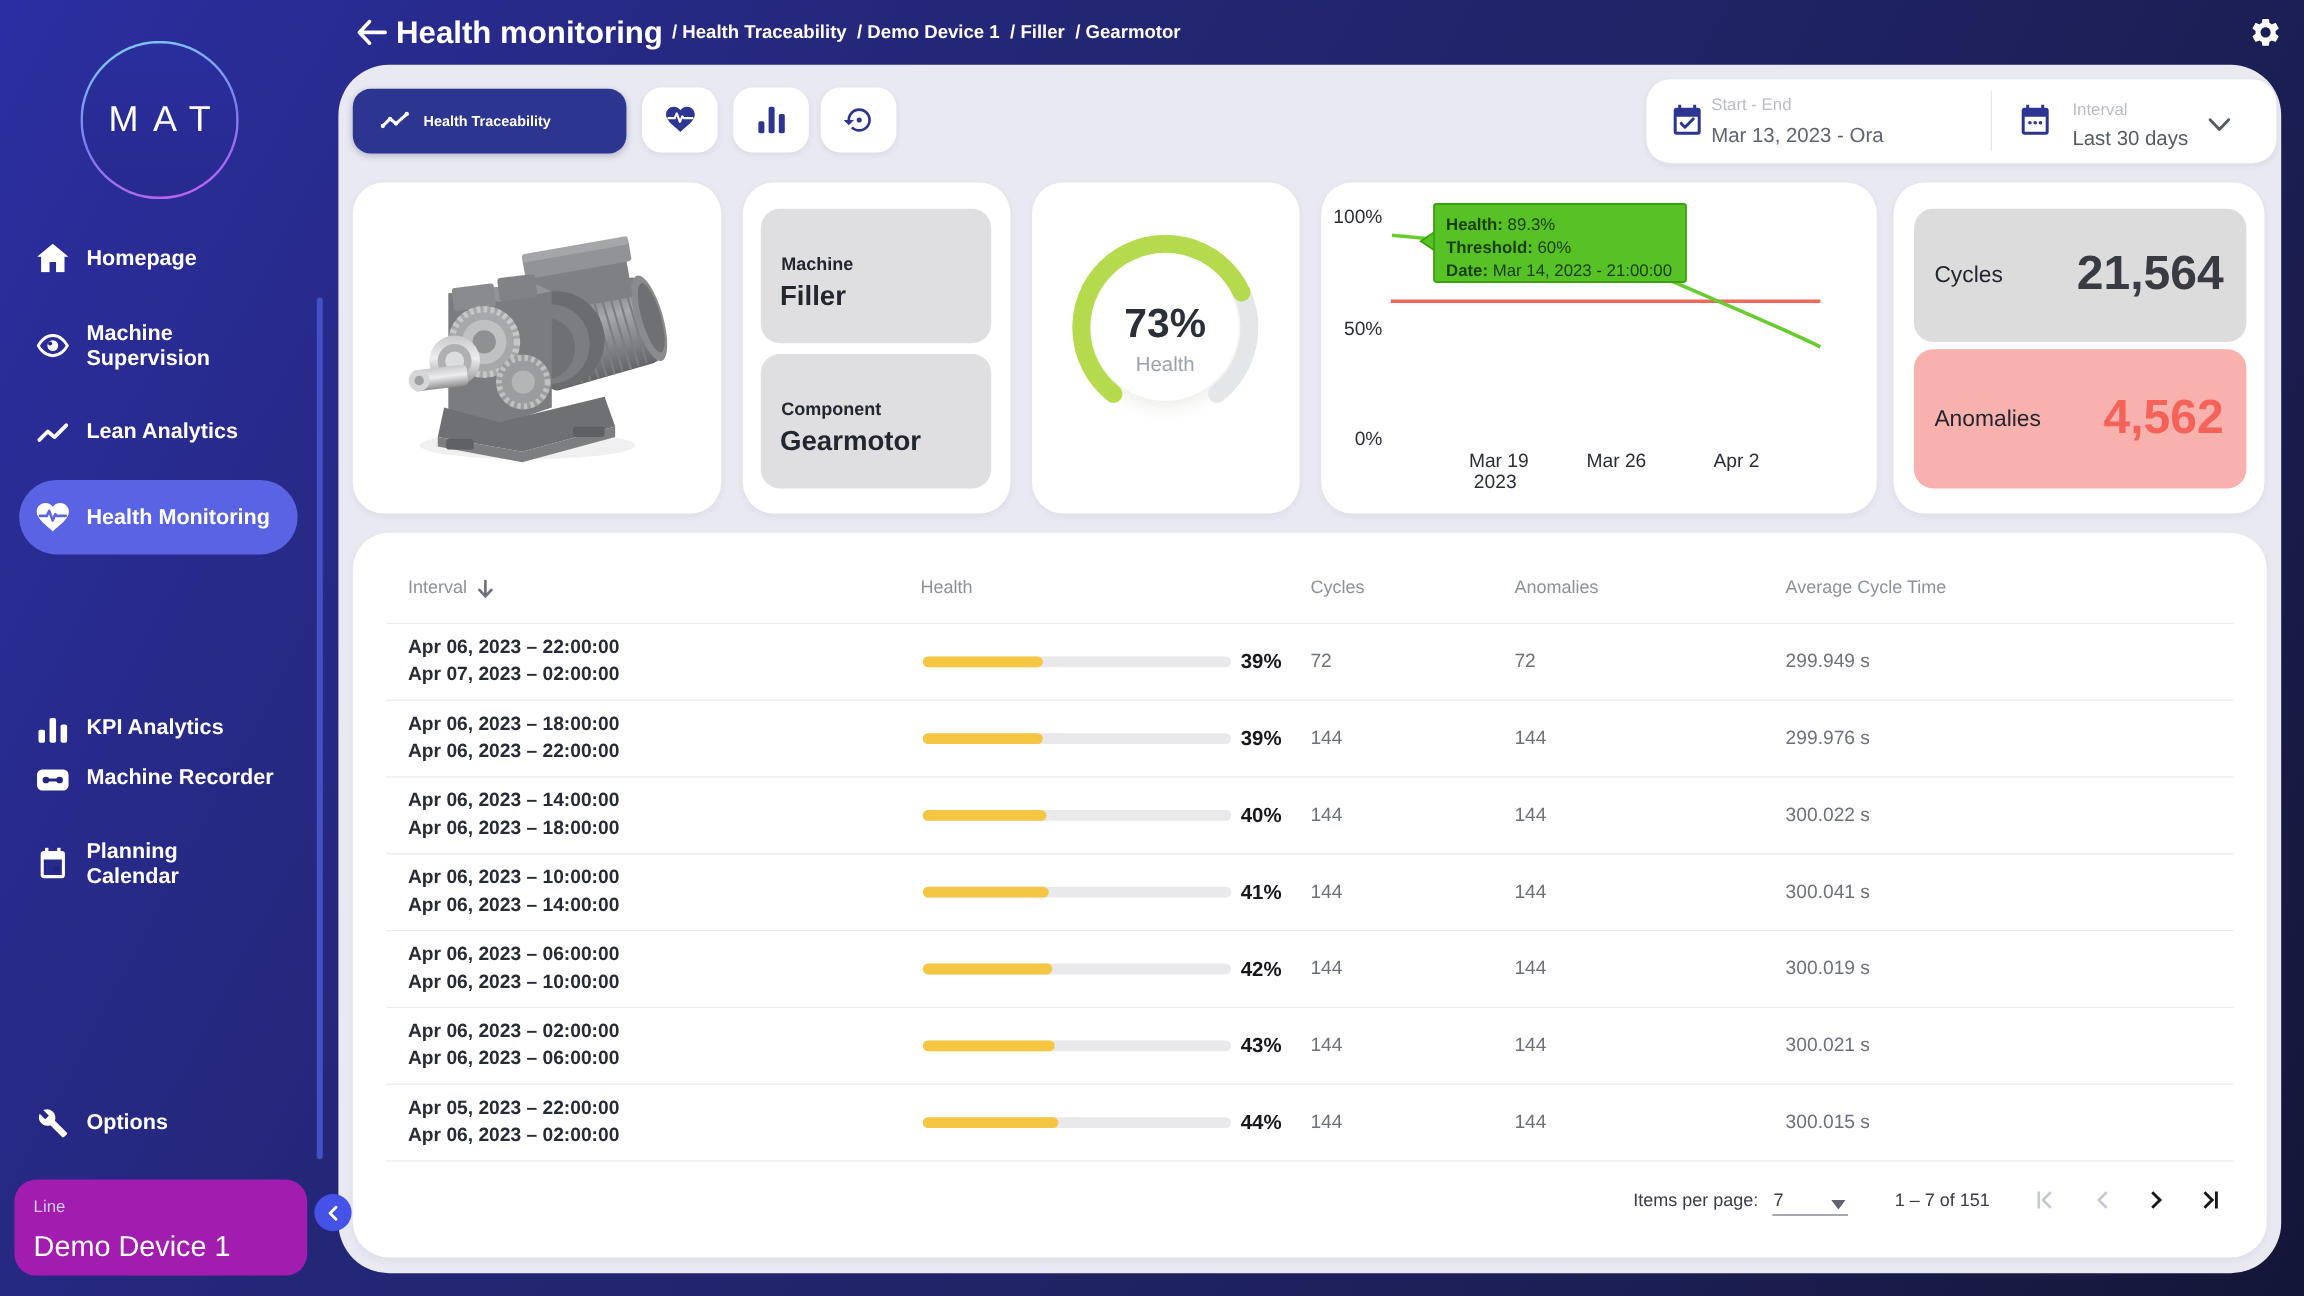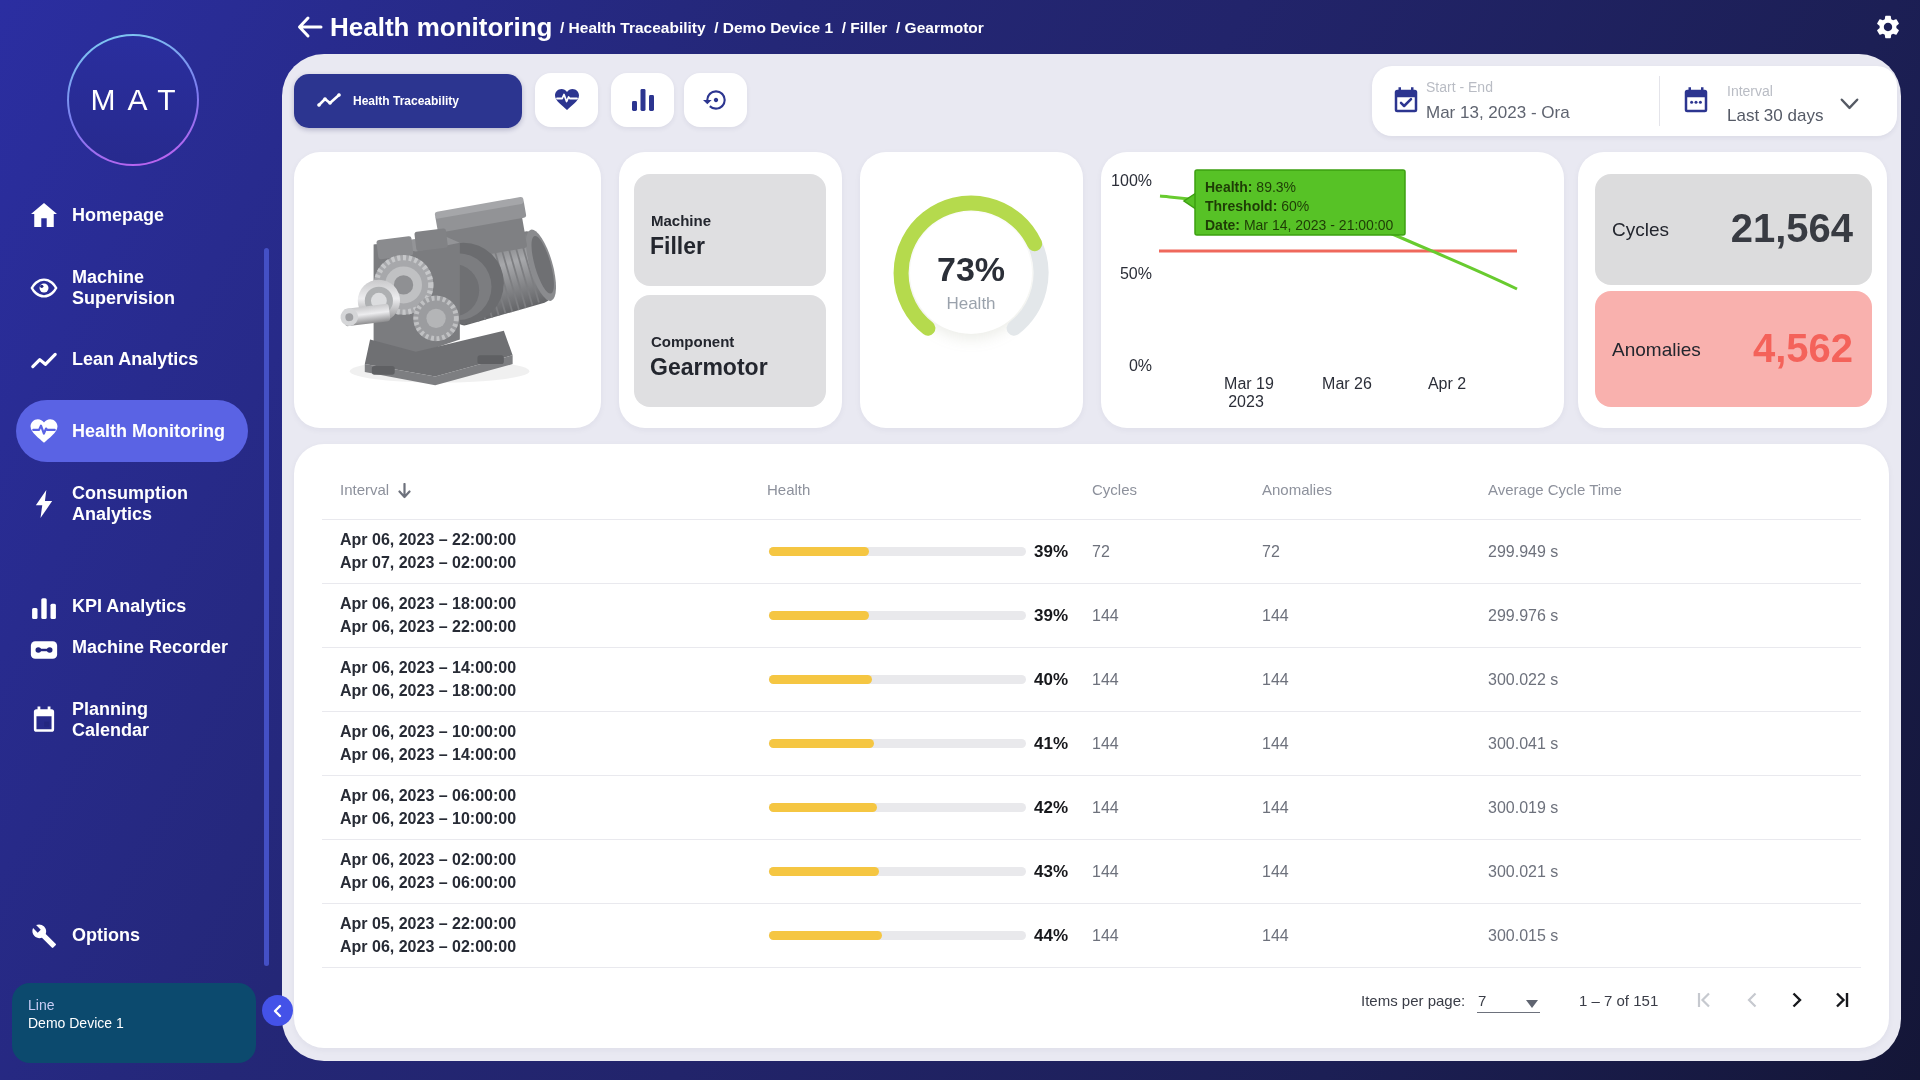--- a/index.html
+++ b/index.html
@@ -9,23 +9,23 @@
 
 
 .sidebar { position:absolute; left:0; top:0; width:282px; height:1080px; }
 .logo-circle { position:absolute; left:67px; top:34px; width:132px; height:132px; border-radius:50%; border:2px solid transparent; background:linear-gradient(180deg,#2a2e9e,#272a8e) padding-box, linear-gradient(165deg,#7fd4f2 0%,#7b7bf0 55%,#c95ef0 100%) border-box; }
 .logo-text { position:absolute; left:0; top:0; width:100%; height:100%; display:flex; align-items:center; justify-content:center; color:#fff; font-size:30px; letter-spacing:12px; text-indent:12px; font-weight:400; font-family:"Liberation Sans",sans-serif; }
 .mi { position:absolute; left:0; width:266px; display:flex; align-items:center; color:#fff; font-weight:bold; font-size:18px; line-height:21px; }
 .mi .ic { position:absolute; left:30px; width:28px; height:28px; display:flex; align-items:center; justify-content:center; }
 .mi .tx { position:absolute; left:72px; }
 .active-pill { position:absolute; left:16px; top:400px; width:232px; height:62px; border-radius:31px; background:#5a63e4; }
 .sb-scroll { position:absolute; left:264px; top:248px; width:5px; height:718px; border-radius:3px; background:#4450c5; }
-.device-box { position:absolute; left:12px; top:983px; width:244px; height:80px; border-radius:18px; background:#0c4a6e; color:#fff; padding:14px 16px; }
+.device-box { position:absolute; left:12px; top:983px; width:244px; height:80px; border-radius:18px; background:#a21caf; color:#fff; padding:14px 16px; }
 .device-box .l1 { font-size:14px; color:#c9cdf5; }
-.device-box .l2 { font-size:14px; margin-top:2px; color:#fff; }
+.device-box .l2 { font-size:24px; margin-top:13px; color:#fff; }
 .collapse-btn { position:absolute; left:262px; top:995px; width:31px; height:31px; border-radius:50%; background:#4452e8; display:flex; align-items:center; justify-content:center; z-index:5; }
 
 
 .topbar { position:absolute; left:282px; top:0; width:1638px; height:54px; color:#fff; }
 .back-arrow { position:absolute; left:14px; top:13px; }
 .title { position:absolute; left:48px; top:12px; font-size:26px; font-weight:bold; }
 .crumbs { position:absolute; left:278px; top:19px; font-size:15.5px; font-weight:bold; color:#fff; }
 .gear { position:absolute; left:1592px; top:13px; }
 
 
@@ -103,28 +103,20 @@
       <span class="tx">Lean Analytics</span>
     </div>
   <div class="mi" style="top:417px; height:28px;">
       <span class="ic" style="top:0px;">
         <svg width="28" height="26" viewBox="0 0 26 24">
           <path fill="#fff" d="M13 23 C9 19 0.5 13.5 0.5 7.8 C0.5 4 3.5 1 7.3 1 C9.6 1 11.8 2.2 13 4 C14.2 2.2 16.4 1 18.7 1 C22.5 1 25.5 4 25.5 7.8 C25.5 13.5 17 19 13 23 Z"></path>
           <path d="M3 11 H8.4 L10.2 7 L12.9 14.5 L14.9 9.7 L16.1 11 H23" stroke="#5a63e4" stroke-width="2" fill="none" stroke-linecap="round" stroke-linejoin="round"></path>
         </svg>
       </span>
       <span class="tx">Health Monitoring</span>
-    </div>
-  <div class="mi" style="top:482px; height:44px;">
-      <span class="ic" style="top:8px;">
-        <svg width="20" height="28" viewBox="0 0 16 24">
-          <path fill="#fff" d="M10 0 L1 13 H6.5 L5 24 L15 9.5 H8.8 Z"></path>
-        </svg>
-      </span>
-      <span class="tx">Consumption<br>Analytics</span>
     </div>
   <div class="mi" style="top:592px; height:28px;text-decoration:underline;">
       <span class="ic" style="top:1px;">
         <svg width="26" height="26" viewBox="0 0 24 24">
           <rect x="1" y="13" width="5" height="10" rx="1.4" fill="#fff"></rect>
           <rect x="9.5" y="4" width="5" height="19" rx="1.4" fill="#fff"></rect>
           <rect x="18" y="9" width="5" height="14" rx="1.4" fill="#fff"></rect>
         </svg>
       </span>
       <span class="tx">KPI Analytics</span>

